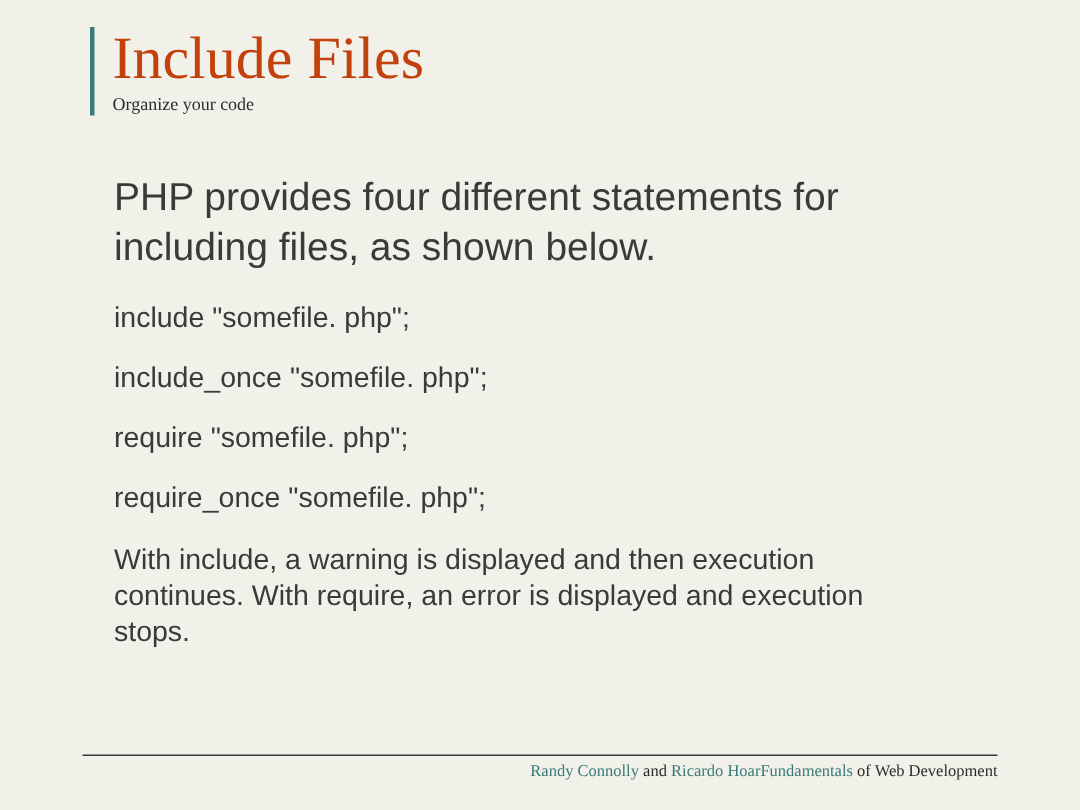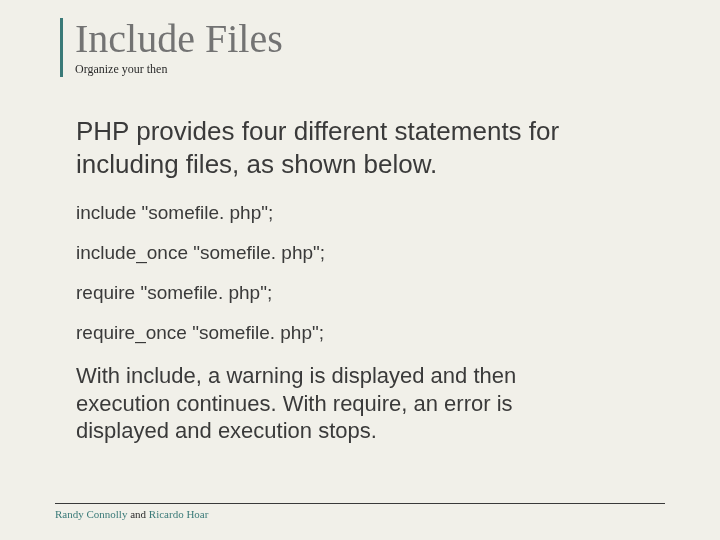--- a/index.html
+++ b/index.html
@@ -22,21 +22,21 @@
   .title-block {
     border-left: 3px solid #3a7a78;
     padding-left: 12px;
     margin-bottom: 38px;
   }
   .title {
     font-size: 40px;
     line-height: 1.05;
     margin: 0 0 2px 0;
     font-weight: normal;
-    color: #737373;
+    color: #c2410c;
     font-family: Georgia, 'Times New Roman', serif;
   }
   .subtitle {
     font-size: 12px;
     color: #2b2b2b;
     margin: 0;
     font-family: Georgia, 'Times New Roman', serif;
   }
   .body {
     font-family: 'Segoe UI', 'Helvetica Neue', Arial, sans-serif;
@@ -50,55 +50,55 @@
     max-width: 520px;
   }
   .stmt {
     font-size: 19px;
     margin: 0 0 18px 0;
   }
   .stmt .kw {
     font-weight: 400;
   }
   .outro {
-    font-size: 22px;
+    font-size: 19px;
     line-height: 1.25;
     margin: 4px 0 0 0;
     max-width: 520px;
   }
   .footer {
     position: absolute;
     left: 55px;
     right: 55px;
     bottom: 20px;
   }
   .footer-rule {
     border: none;
     border-top: 1px solid #3a3a3a;
     margin: 0 0 4px 0;
   }
   .footer-row {
     display: flex;
-    justify-content: flex-start;
+    justify-content: flex-end;
     font-size: 11px;
     font-family: Georgia, 'Times New Roman', serif;
     color: #2b2b2b;
   }
   .footer-row .accent {
     color: #3a7a78;
   }
 </style>
 </head>
 <body>
 
 <div class="slide">
 
   <div class="title-block">
     <h1 class="title">Include Files</h1>
-    <p class="subtitle">Organize your then</p>
+    <p class="subtitle">Organize your code</p>
   </div>
 
   <div class="body">
     <p class="intro">PHP provides four different statements for including files, as shown below.</p>
 
     <p class="stmt">
       <span class="kw">include</span><span> "somefile. php";</span>
     </p>
     <p class="stmt">
       <span class="kw">include_once</span><span> "somefile. php";</span>
@@ -112,16 +112,19 @@
 
     <p class="outro">With include, a warning is displayed and then execution continues. With require, an error is displayed and execution stops.</p>
   </div>
 
   <div class="footer">
     <hr class="footer-rule">
     <div class="footer-row">
       <span>
         <span class="accent">Randy Connolly</span><span> and </span><span class="accent">Ricardo Hoar</span>
       </span>
+      <span>
+        <span class="accent">Fundamentals</span><span> of Web Development</span>
+      </span>
     </div>
   </div>
 
 </div>
 
 </body></html>

